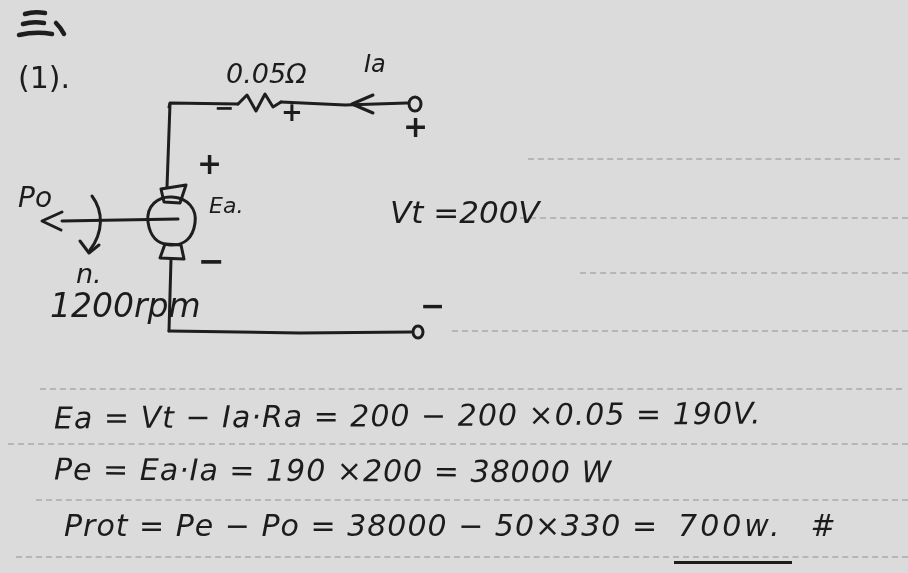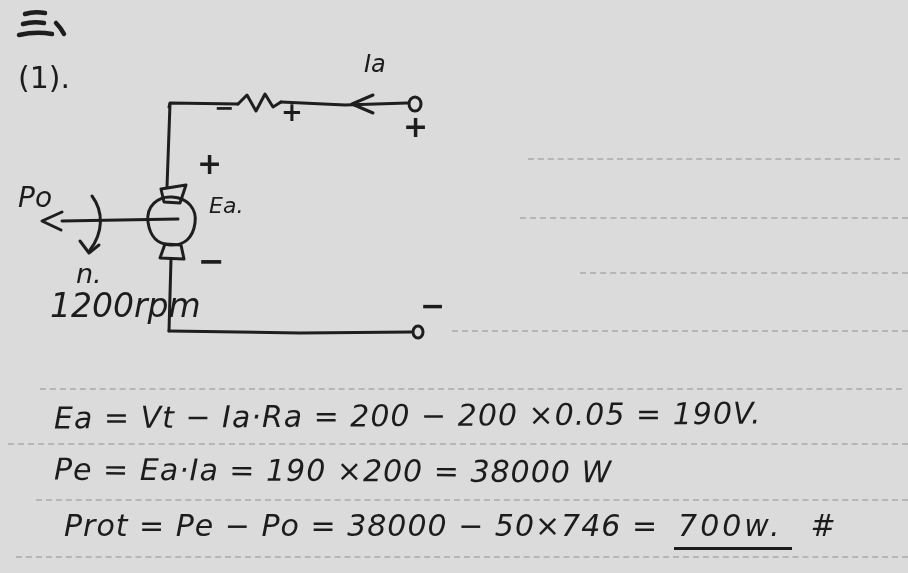--- a/index.html
+++ b/index.html
@@ -7,21 +7,21 @@
     position:relative; width:908px; height:573px; overflow:hidden;
     background:#dbdbdb; color:#1c1c1c;
     font-family:"DejaVu Sans", sans-serif;
   }
   .rule { position:absolute; height:0; border-top:2px dashed #8a8a8a; opacity:.45; }
   .hw { position:absolute; white-space:nowrap; font-style:italic; color:#1c1c1c; }
   .upr { font-style:normal; }
   .eq { font-size:30px; letter-spacing:1px; }
   .sign { font-weight:bold; }
   svg.circuit { position:absolute; left:0; top:0; }
-  .u-result { display:inline-block; border-bottom:3px solid #1c1c1c; padding:0 10px 4px 4px; margin-left:16px; letter-spacing:3px; }
+  .u-result { display:inline-block; border-bottom:3px solid #1c1c1c; padding:0 10px 18px 4px; margin-left:16px; letter-spacing:3px; }
   .mark { display:inline-block; margin-left:18px; }
   .rot-a { transform:rotate(-0.4deg); }
   .rot-b { transform:rotate(0.3deg); }
 </style>
 </head>
 <body>
 
 <div class="page">
 
   <div class="rule" style="left:528px;top:158px;width:372px"></div>
@@ -60,31 +60,33 @@
     <path d="M92,196 C104,212 103,233 90,250"></path>
     <path d="M80,241 L89,253 L99,245"></path>
 
     <path d="M171,259 L169,331"></path>
     <path d="M169,331 L300,333 L411,332"></path>
     <ellipse cx="418" cy="332" rx="5" ry="6"></ellipse>
   </svg>
 
   <div class="hw upr" style="left:18px;top:60px;font-size:30px">(1).</div>
 
+  <div class="hw" style="left:226px;top:58px;font-size:27px">0.05Ω</div>
   <div class="hw" style="left:364px;top:50px;font-size:24px">Ia</div>
   <div class="hw sign" style="left:214px;top:94px;font-size:24px">−</div>
   <div class="hw sign" style="left:281px;top:97px;font-size:26px">+</div>
   <div class="hw sign" style="left:403px;top:109px;font-size:30px">+</div>
   <div class="hw sign" style="left:197px;top:146px;font-size:30px">+</div>
   <div class="hw" style="left:209px;top:193px;font-size:22px">Ea.</div>
   <div class="hw sign" style="left:198px;top:242px;font-size:32px">−</div>
   <div class="hw" style="left:18px;top:181px;font-size:28px">Po</div>
   <div class="hw" style="left:76px;top:258px;font-size:27px">n.</div>
   <div class="hw" style="left:50px;top:286px;font-size:33px">1200rpm</div>
+  <div class="hw" style="left:390px;top:194px;font-size:31px">Vt =200V</div>
   <div class="hw sign" style="left:420px;top:288px;font-size:30px">−</div>
 
   <div class="hw eq rot-a" style="left:54px;top:398px">Ea = Vt − Ia·Ra = 200 − 200 ×0.05 = 190V.</div>
   <div class="hw eq rot-b" style="left:54px;top:453px">Pe = Ea·Ia = 190 ×200 = 38000 W</div>
   <div class="hw eq" style="left:64px;top:508px">
-    <span>Prot = Pe − Po = 38000 − 50×746 =</span><span class="u-result">700w.</span><span class="mark">#</span>
+    <span>Prot = Pe − Po = 38000 − 50×330 =</span><span class="u-result">700w.</span><span class="mark">#</span>
   </div>
 
 </div>
 
 </body></html>

